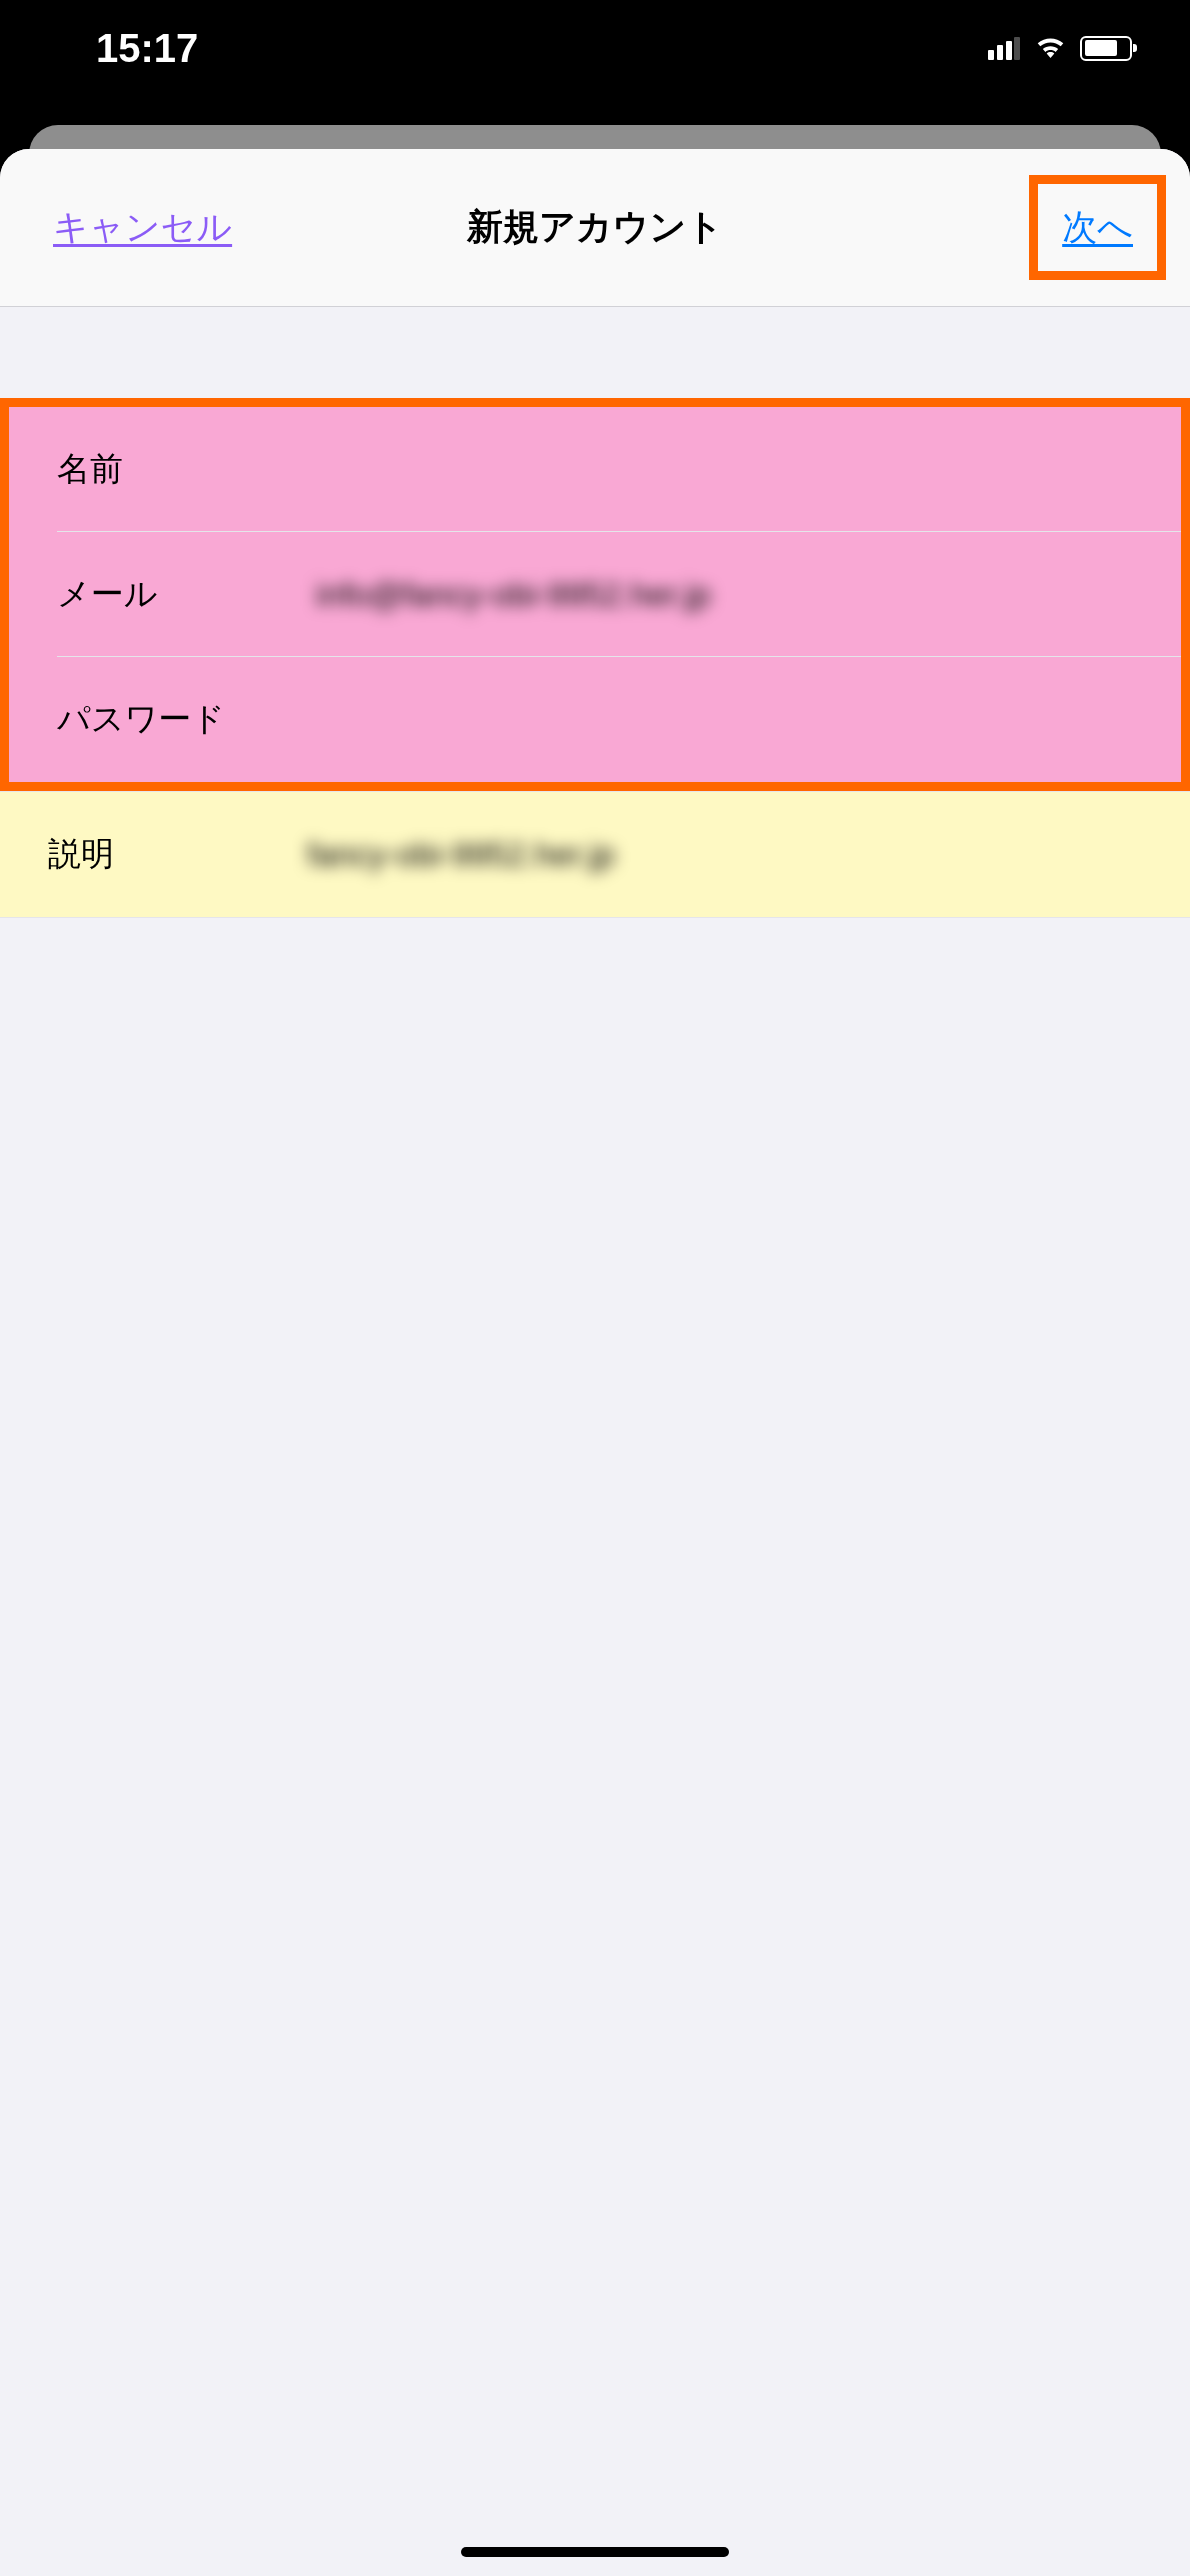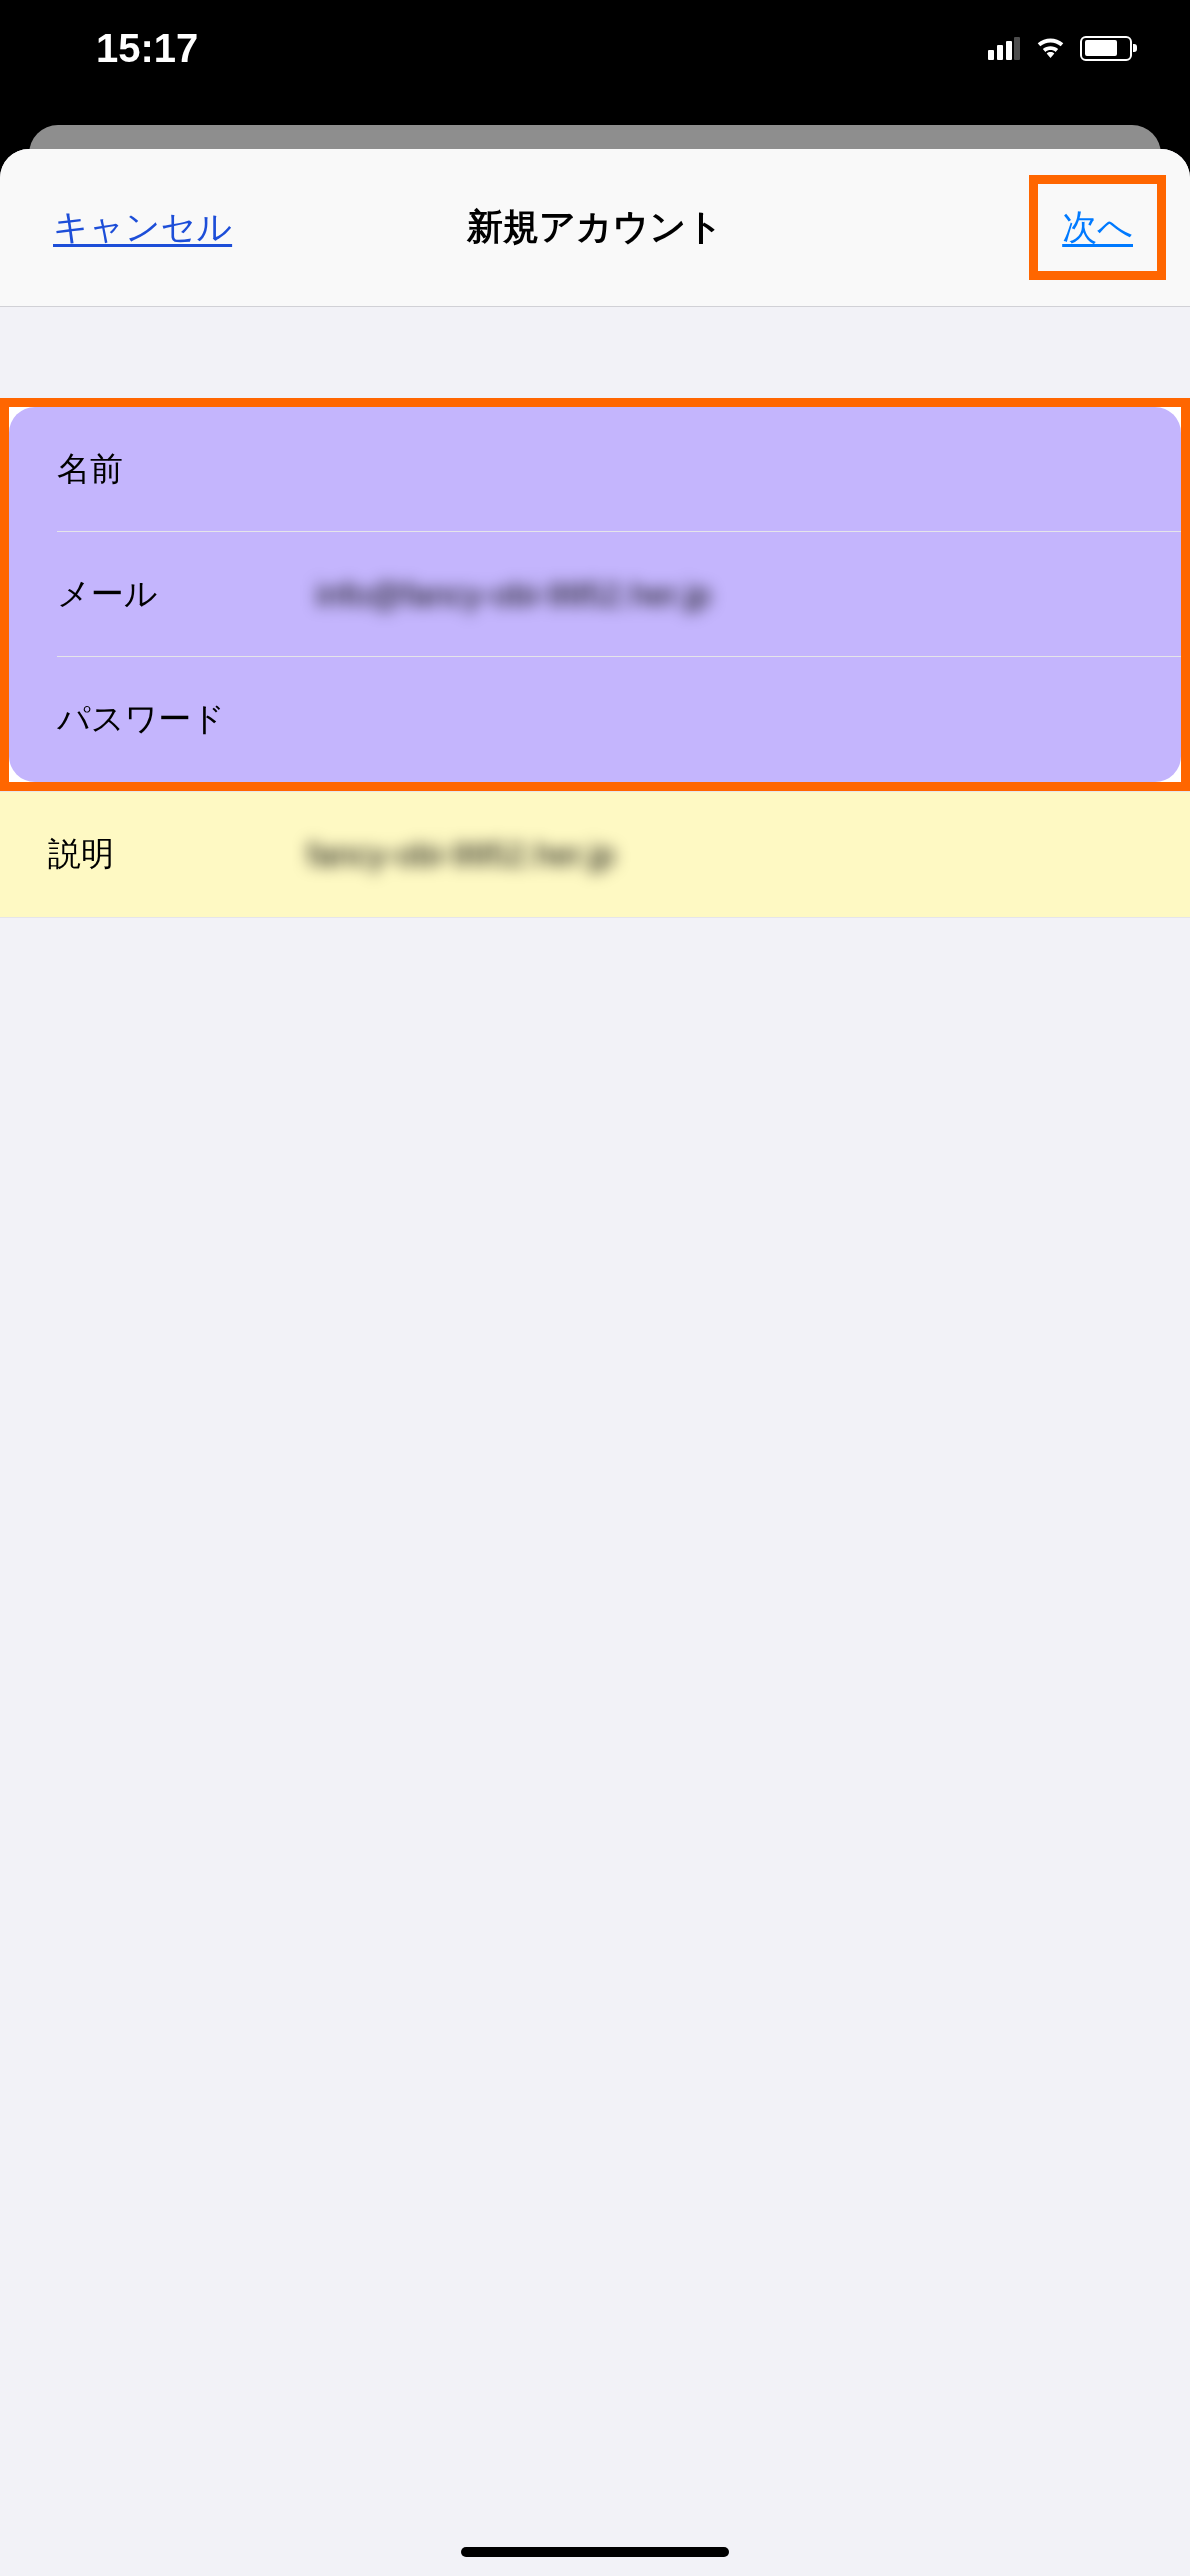--- a/index.html
+++ b/index.html
@@ -97,21 +97,21 @@
       height: 158px;
       display: flex;
       align-items: center;
       justify-content: space-between;
       padding: 0 53px;
       border-bottom: 1px solid #d1d1d6;
       position: relative;
     }
     .cancel-btn {
       font-size: 35px;
-      color: #1d4ed8;
+      color: #8b5cf6;
       text-decoration: underline;
       text-underline-offset: 4.8px;
       border: none;
       background: none;
       cursor: pointer;
       font-family: inherit;
       min-width: 192px;
       text-align: left;
     }
     .header-title {
@@ -141,22 +141,21 @@
       font-weight: 400;
     }
     .form-group-1 {
       margin-top: 91px;
       border: 9.6px solid #ff6600;
       background: #fff;
       border-left: 9.6px solid #ff6600;
       border-right: 9.6px solid #ff6600;
     }
     .form-group-1-inner {
-      background: #c4b5fd;
-      border-radius: 26px;
+      background: #f9a8d4;
     }
     .form-group-2 {
       background: #fef9c3;
       border-top: 1px solid #e5e5ea;
       border-bottom: 1px solid #e5e5ea;
     }
     .form-row {
       display: flex;
       align-items: center;
       height: 125px;

